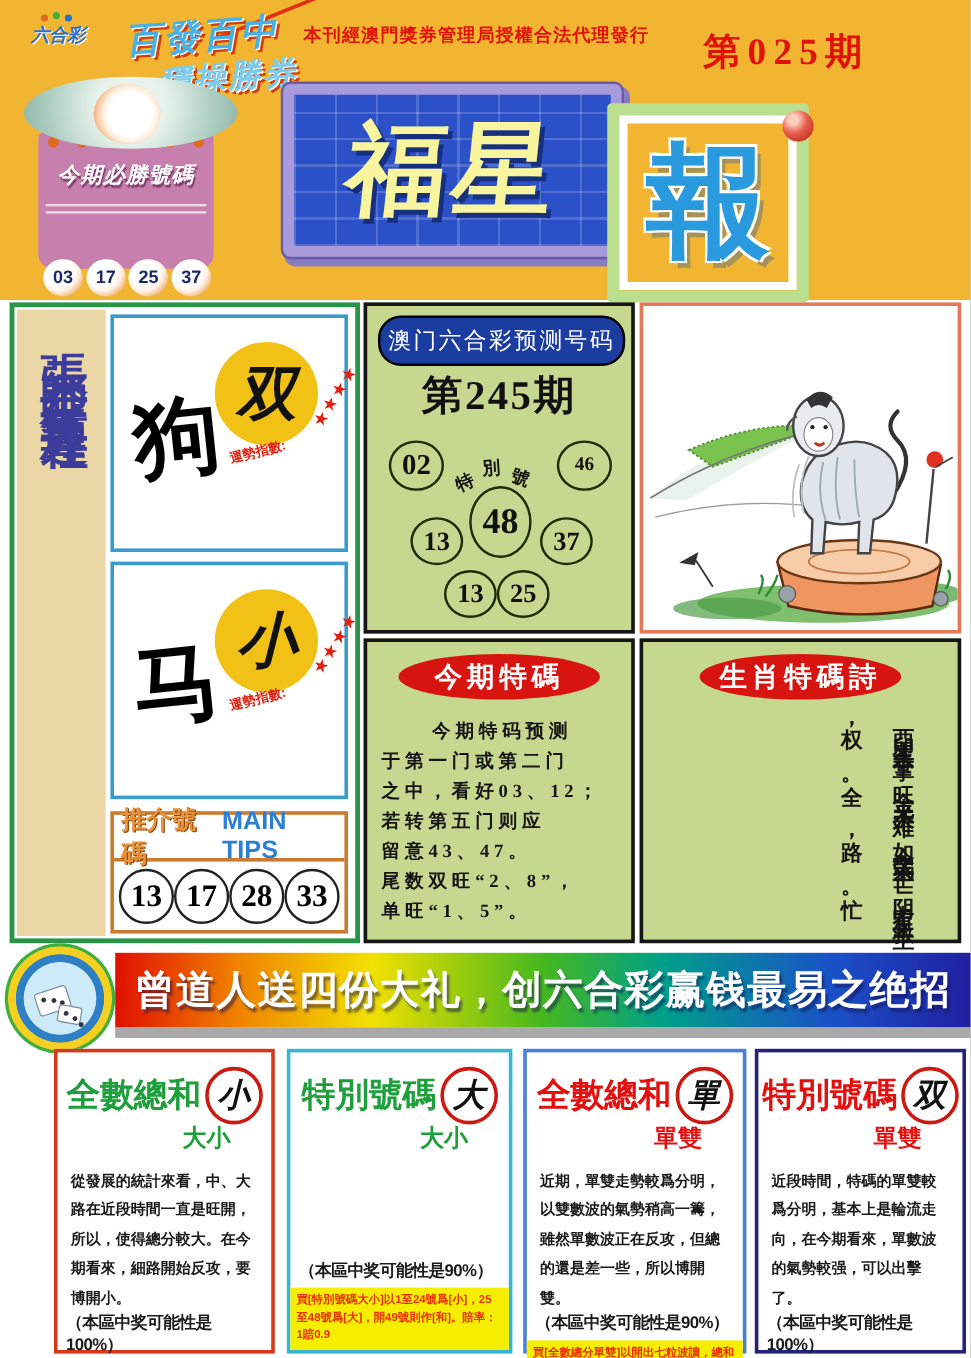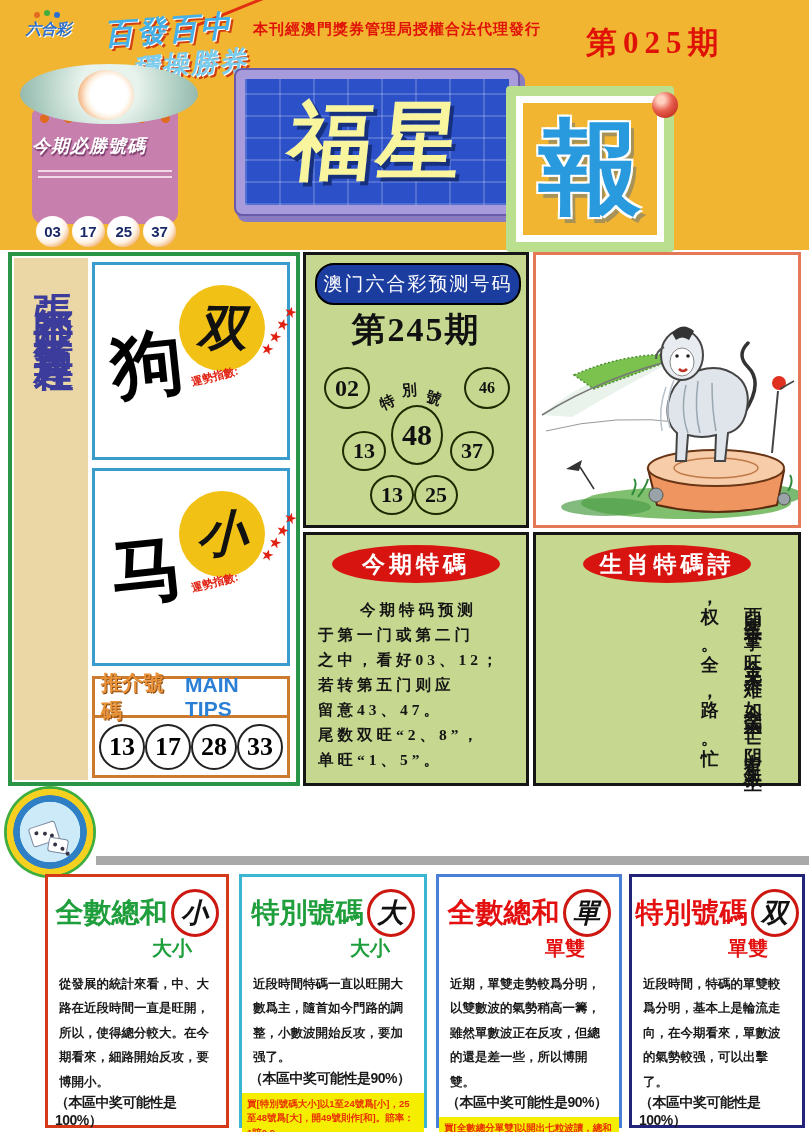--- a/index.html
+++ b/index.html
@@ -18,21 +18,21 @@
   .red-streak{position:absolute;left:176px;top:6px;width:130px;height:3px;background:#e03010;
          transform:rotate(-22deg);}
   .license{position:absolute;left:253px;top:20px;font-size:15px;font-weight:bold;color:#e01208;letter-spacing:1px;}
   .issue{position:absolute;left:586px;top:22px;font-size:31px;font-weight:bold;color:#e01208;
          letter-spacing:6px;font-family:"Liberation Serif",serif;}
   
   .m-body{position:absolute;left:32px;top:108px;width:146px;height:116px;background:#c77fae;
          border-radius:8px 8px 12px 12px;}
   .m-dots{position:absolute;left:40px;top:114px;width:130px;display:flex;justify-content:space-between;}
   .m-dots i{width:9px;height:9px;border-radius:50%;background:#e06a20;}
-  .m-title{position:absolute;left:32px;top:134px;width:146px;color:#fff;
+  .m-title{position:absolute;left:32px;top:134px;width:146px;text-align:center;color:#fff;
          font-size:18px;font-weight:900;font-style:italic;text-shadow:1px 2px 1px #7a3a6a;letter-spacing:1px;}
   .m-line{position:absolute;left:38px;width:134px;height:2px;background:#f0d8e8;}
   .m-balls{position:absolute;left:36px;top:186px;width:140px;display:flex;justify-content:space-between;margin-top:30px;}
   .m-ball{width:33px;height:31px;border-radius:50%;display:flex;align-items:center;justify-content:center;
          background:radial-gradient(circle at 38% 32%,#fff 42%,#fdf0e0 58%,#f0a860 82%,#e08030);
          font-size:15px;font-weight:900;color:#1a2a66;}
   .dome{position:absolute;left:20px;top:64px;width:178px;height:60px;border-radius:50%;
          background:radial-gradient(circle at 50% 40%,#e7f3ec 30%,#a9cabe 75%,#8db4a6);}
   .dome-ball{position:absolute;left:78px;top:70px;width:56px;height:50px;border-radius:50%;
          background:radial-gradient(circle at 55% 50%,#fff 46%,#fdeedd 58%,#ed8c42 90%);}
@@ -289,20 +289,23 @@
     <div class="roval">生肖特碼詩</div>
     <div class="poem">
       <span>酉卯生杀手掌权，</span>
       <span>旺金克木木难全。</span>
       <span>如今金弱空亡路，</span>
       <span>阴中有生救主忙。</span>
     </div>
   </div>
 
   <div class="banner-gray"></div>
+  <div class="banner-bar">
+    <span class="banner-text">曾道人送四份大礼，创六合彩赢钱最易之绝招</span>
+  </div>
   <div class="banner-badge">
     <span class="die d1">
         <i></i>
       </span>
     <span class="die d2">
         <i></i>
       </span>
   </div>
 
   <div class="bcol c1">
@@ -315,21 +318,20 @@
     <div class="c-prob">（本區中奖可能性是100%）</div>
 
   </div>
 
   <div class="bcol c2">
     <div class="c-titlerow">
       <span class="c-title green">特別號碼</span>
       <span class="c-badge">大</span>
     </div>
     <div class="c-sub green">大小</div>
-    <div class="c-body">近段時間特碼一直以旺開大數爲主，隨首如今門路的調整，小數波開始反攻，要加强了。</div>
     <div class="c-prob">（本區中奖可能性是90%）</div>
     <div class="c-footer">買[特別號碼大小]以1至24號爲[小]，25至48號爲[大]，開49號則作[和]。賠率：1賠0.9</div>
   </div>
 
   <div class="bcol c3">
     <div class="c-titlerow">
       <span class="c-title redc">全數總和</span>
       <span class="c-badge">單</span>
     </div>
     <div class="c-sub redc">單雙</div>

